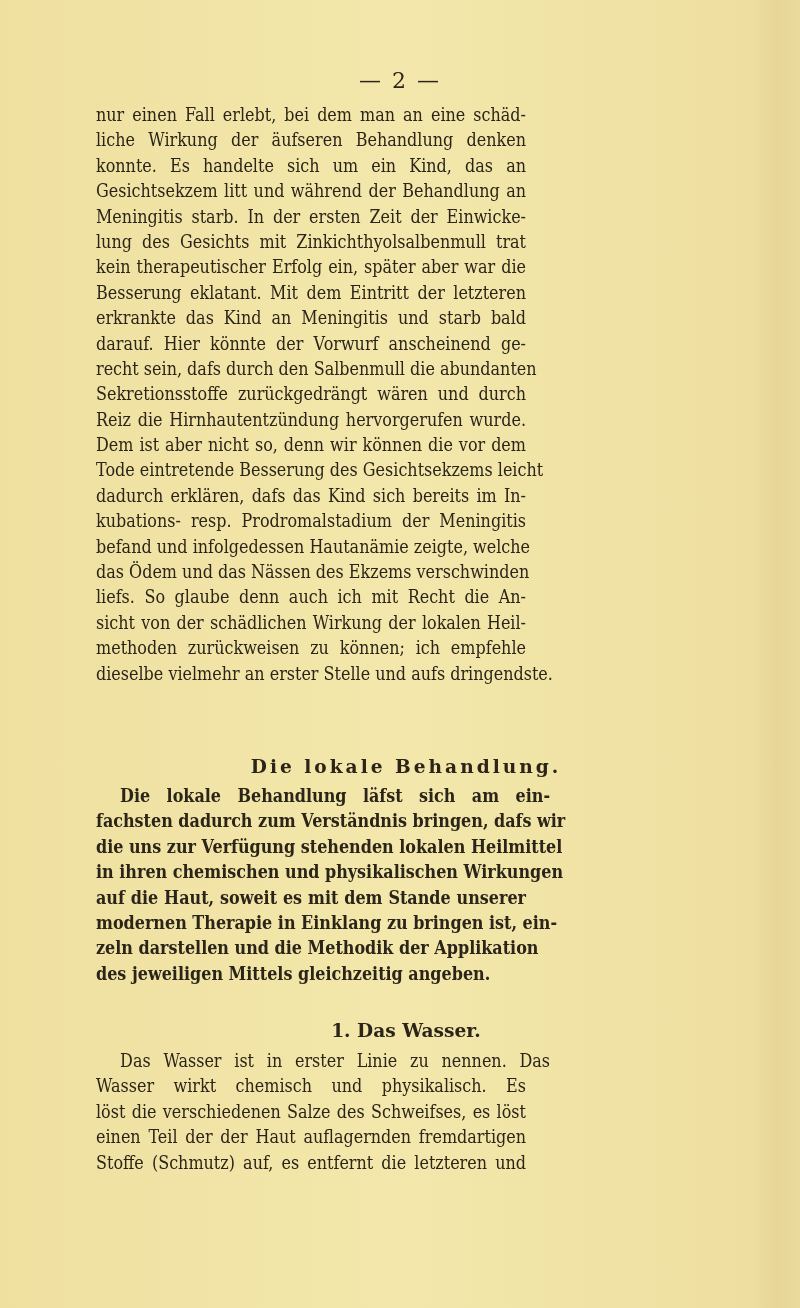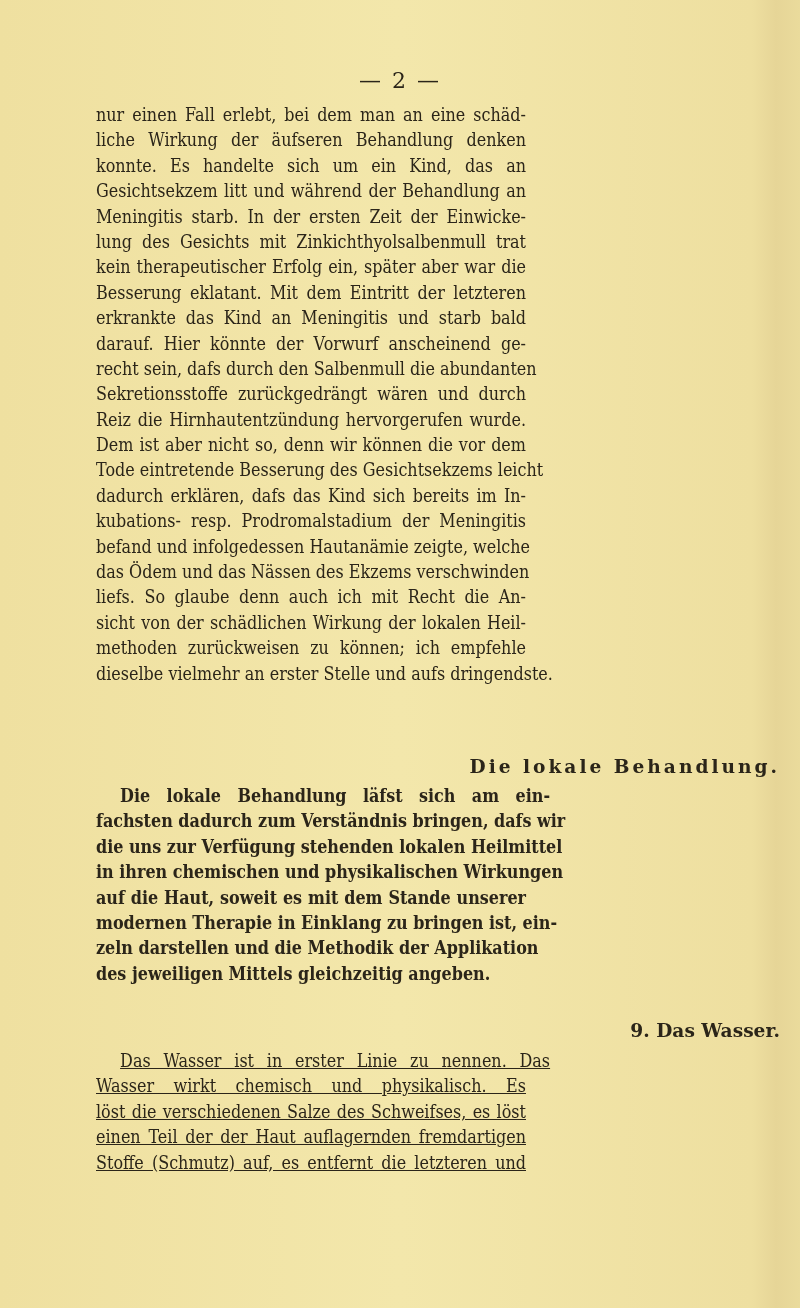--- a/index.html
+++ b/index.html
@@ -19,21 +19,21 @@
     position: absolute; left: 96px; width: 413px;
   }
   .line {
     display: block; font-size: 18.6px; line-height: 25.4px; height: 25.4px;
     white-space: nowrap; text-align: justify; text-align-last: justify;
     transform: scaleX(0.86); transform-origin: left;
     width: 500px;
   }
   .line.last { text-align-last: left; }
   .heading {
-    position: absolute; left: 0; width: 780px; text-align: right;
+    position: absolute; left: 16px; width: 780px; text-align: center;
     font-weight: bold; font-size: 18.6px;
   }
   .heading.spaced { letter-spacing: 3px; }
   .indent { padding-left: 28px; }
 </style>
 </head>
 <body>
 
 <div class="page-number">— 2 —</div>
 
@@ -69,21 +69,21 @@
   <span class="line indent">Die lokale Behandlung läfst sich am ein-</span>
   <span class="line">fachsten dadurch zum Verständnis bringen, dafs wir</span>
   <span class="line">die uns zur Verfügung stehenden lokalen Heilmittel</span>
   <span class="line">in ihren chemischen und physikalischen Wirkungen</span>
   <span class="line">auf die Haut, soweit es mit dem Stande unserer</span>
   <span class="line">modernen Therapie in Einklang zu bringen ist, ein-</span>
   <span class="line">zeln darstellen und die Methodik der Applikation</span>
   <span class="line last">des jeweiligen Mittels gleichzeitig angeben.</span>
 </div>
 
-<div class="heading" style="top:1020px;">9. Das Wasser.</div>
+<div class="heading" style="top:1020px;">1. Das Wasser.</div>
 
-<div class="text-block" style="top:1048px;text-decoration:underline;">
+<div class="text-block" style="top:1048px;">
   <span class="line indent">Das Wasser ist in erster Linie zu nennen. Das</span>
   <span class="line">Wasser wirkt chemisch und physikalisch. Es</span>
   <span class="line">löst die verschiedenen Salze des Schweifses, es löst</span>
   <span class="line">einen Teil der der Haut auflagernden fremdartigen</span>
   <span class="line">Stoffe (Schmutz) auf, es entfernt die letzteren und</span>
 </div>
 
 </body></html>

